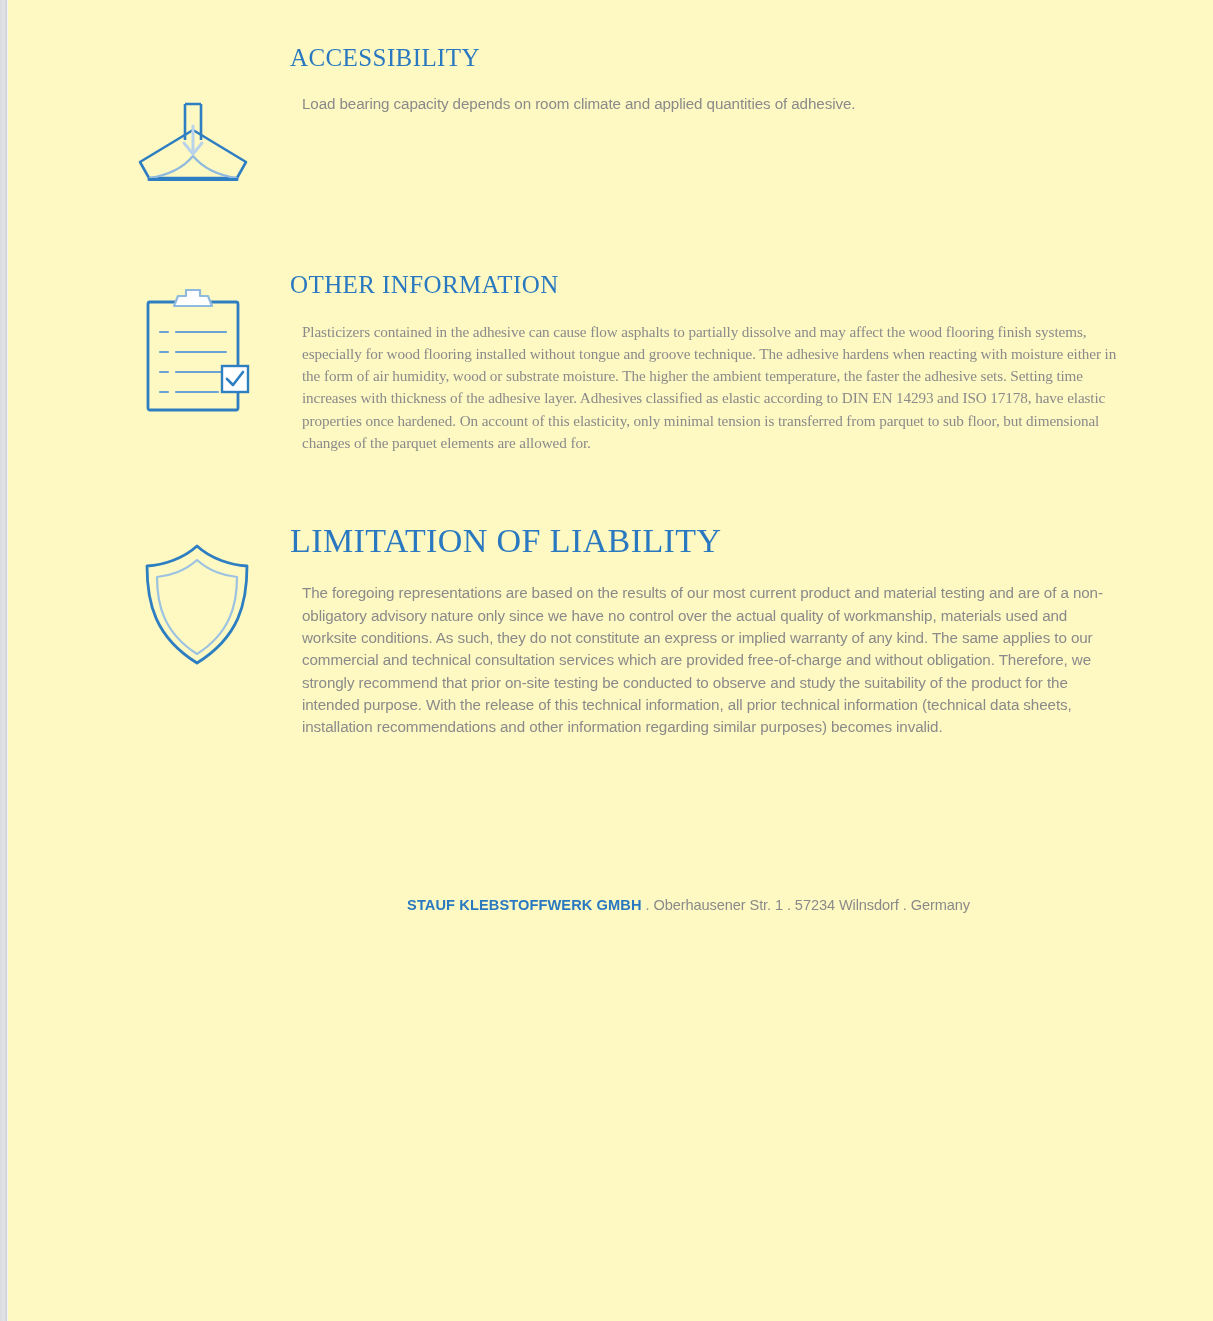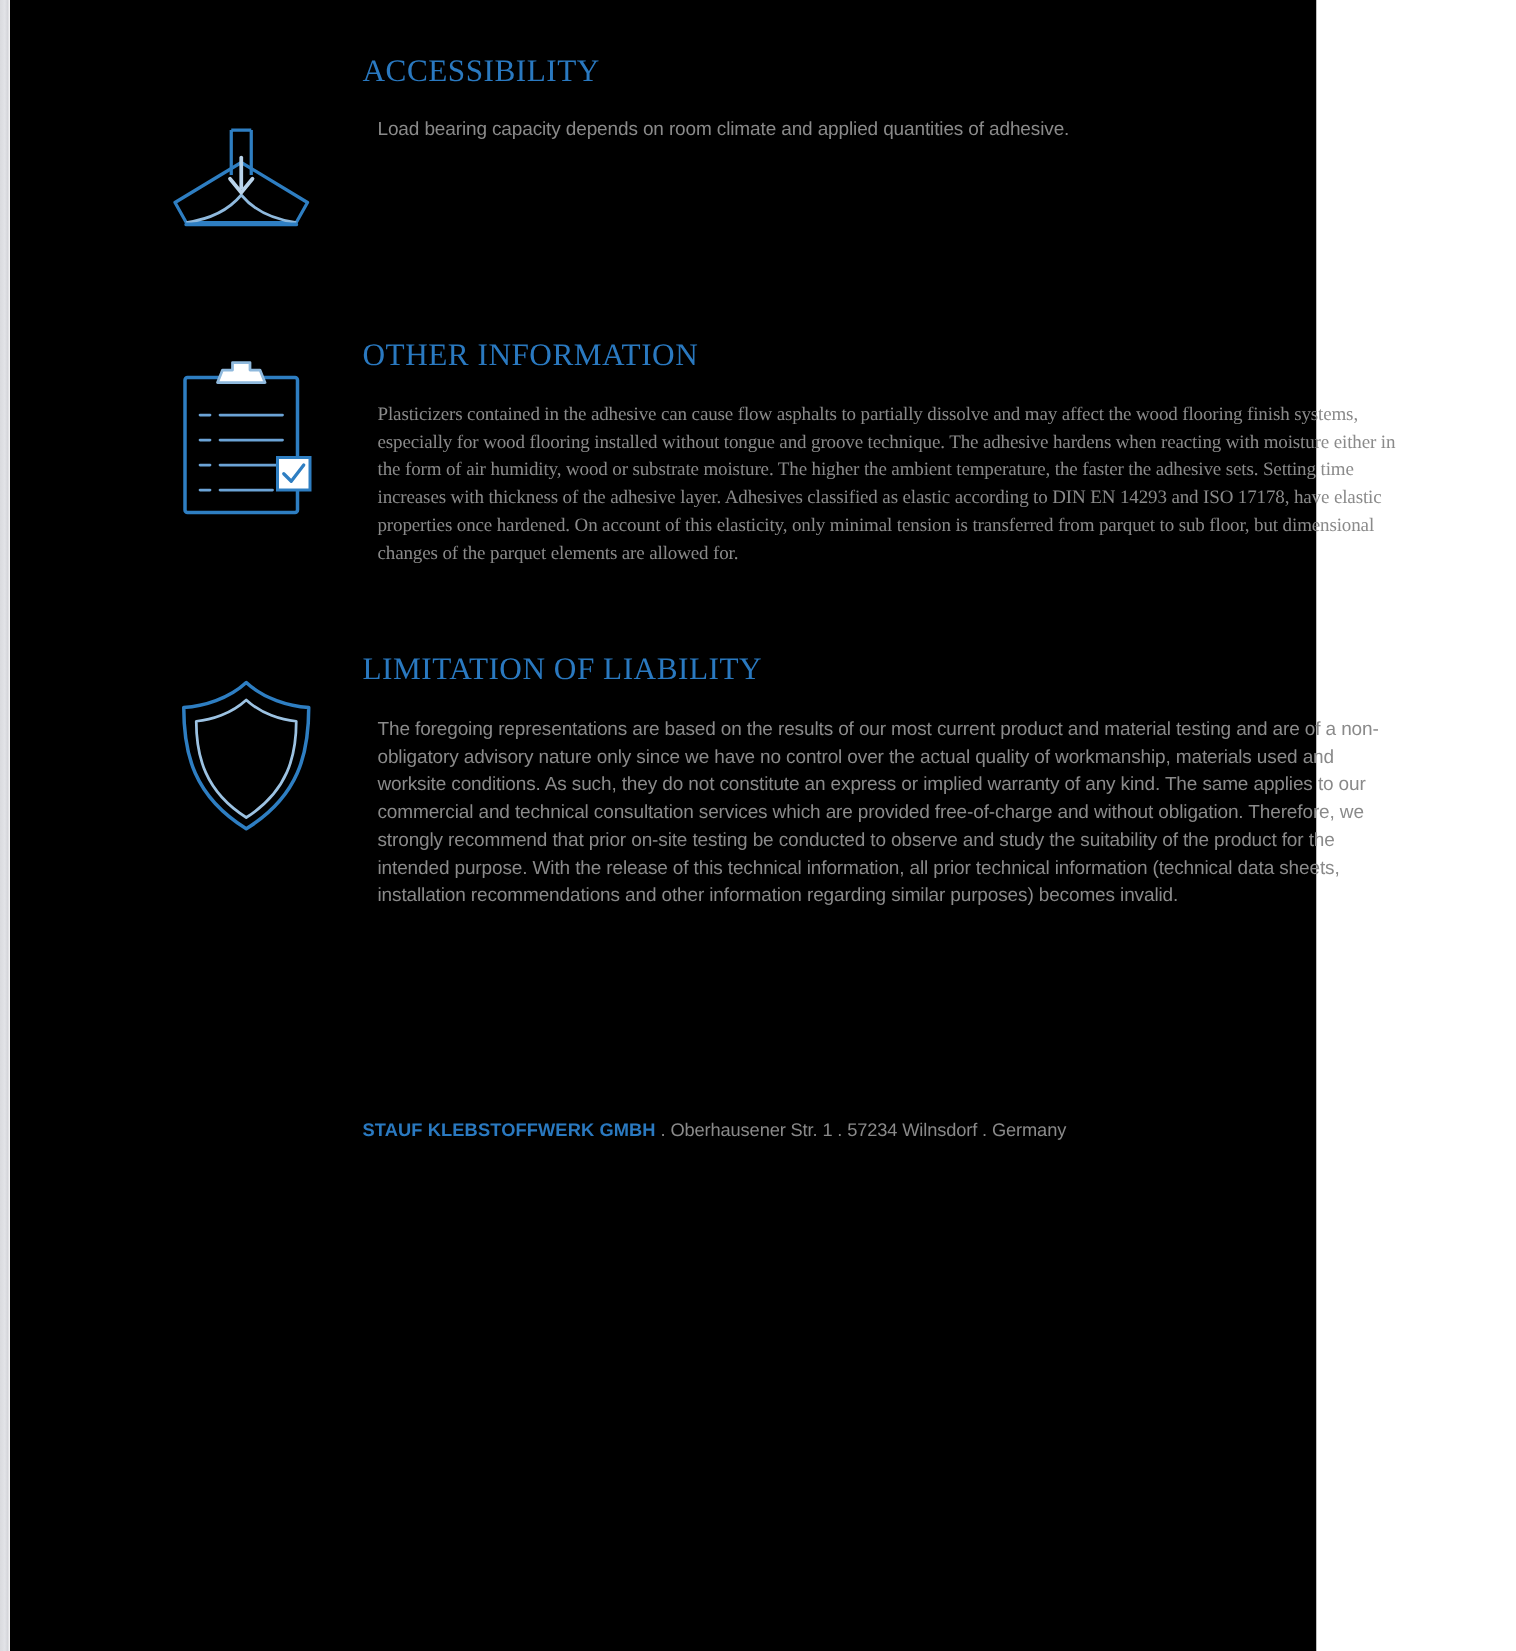--- a/index.html
+++ b/index.html
@@ -27,23 +27,23 @@
     position: absolute;
     left: 7px; top: 0;
     width: 1px;
     height: 1321px;
     background: #f2f2f4;
   }
 
   .page {
     position: absolute;
     left: 8px; top: 0;
-    width: 1045px;
-    height: 1321px;
-    background: #000000;
+    width: 1205px;
+    height: 1321px;
+    background: #fef9c3;
   }
 
   
   .section {
     position: absolute;
     display: block;
   }
   .icon-box {
     position: absolute;
     left: 0;
@@ -82,30 +82,30 @@
 
   #sec-other               { left: 0;   top: 0;    width: 1205px; }
   #sec-other .icon-box     { left: 132px; top: 286px; }
   #sec-other .sec-body     { left: 282px; top: 271px; width: 852px; }
   #sec-other h2.sec-title  { font-size: 25px; }
   #sec-other p.sec-text    { margin-top: 22px; font-family: Liberation Serif, serif; }
 
   #sec-liability           { left: 0;   top: 0;    width: 1205px; }
   #sec-liability .icon-box { left: 131px; top: 541px; }
   #sec-liability .sec-body { left: 282px; top: 522px; width: 845px; }
-  #sec-liability h2.sec-title { font-size: 25px; font-family: Liberation Serif, serif; }
+  #sec-liability h2.sec-title { font-size: 34px; font-family: Liberation Serif, serif; }
   #sec-liability p.sec-text   { margin-top: 23px; }
 
   
   .footer {
     position: absolute;
     left: 282px;
     top: 895px;
     width: 680px;
-    text-align: left;
+    text-align: right;
     font-family: "Liberation Sans", sans-serif;
     font-size: 14.6px;
     line-height: 20.5px;
     color: #8a8a8a;
     letter-spacing: -0.1px;
   }
   .footer .company {
     font-weight: bold;
     color: #2a79c0;
     letter-spacing: 0.1px;

